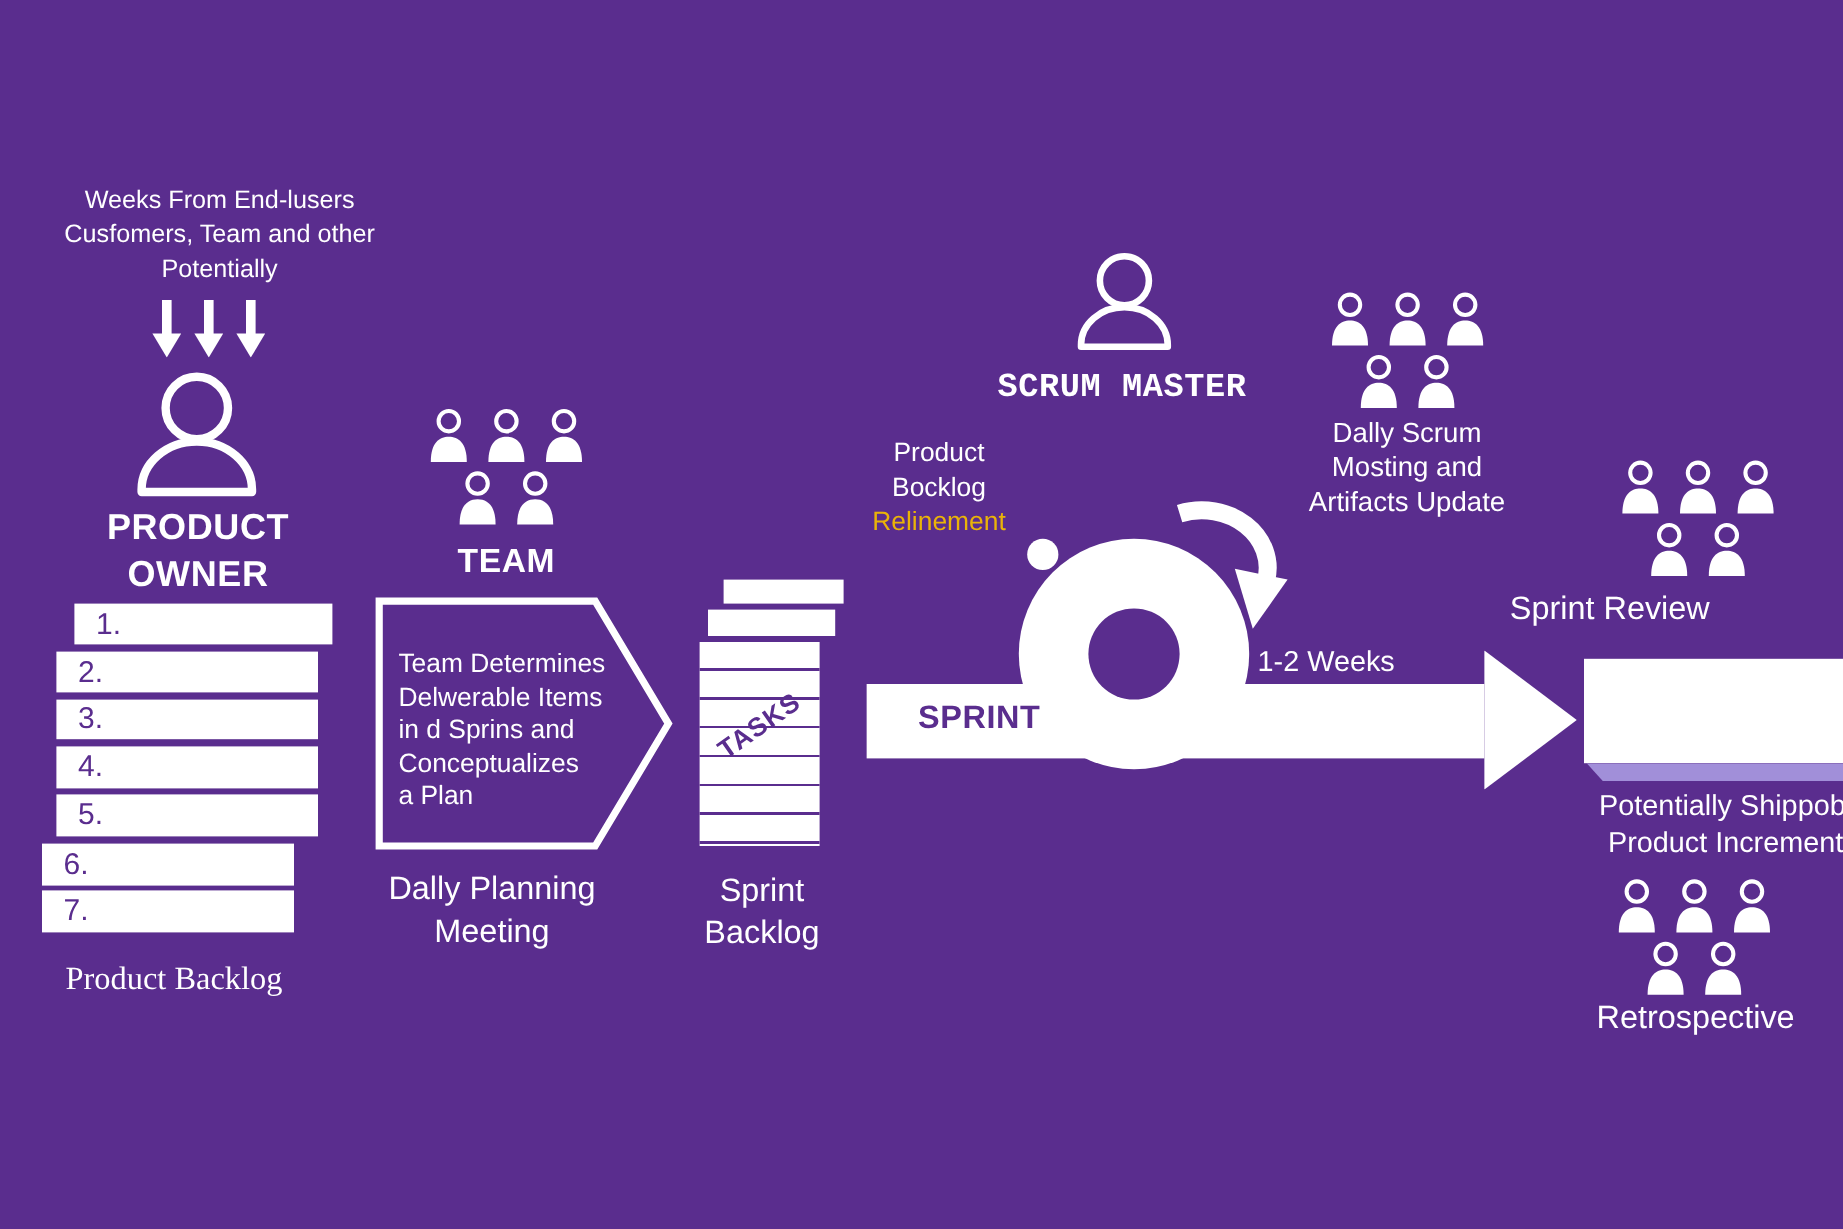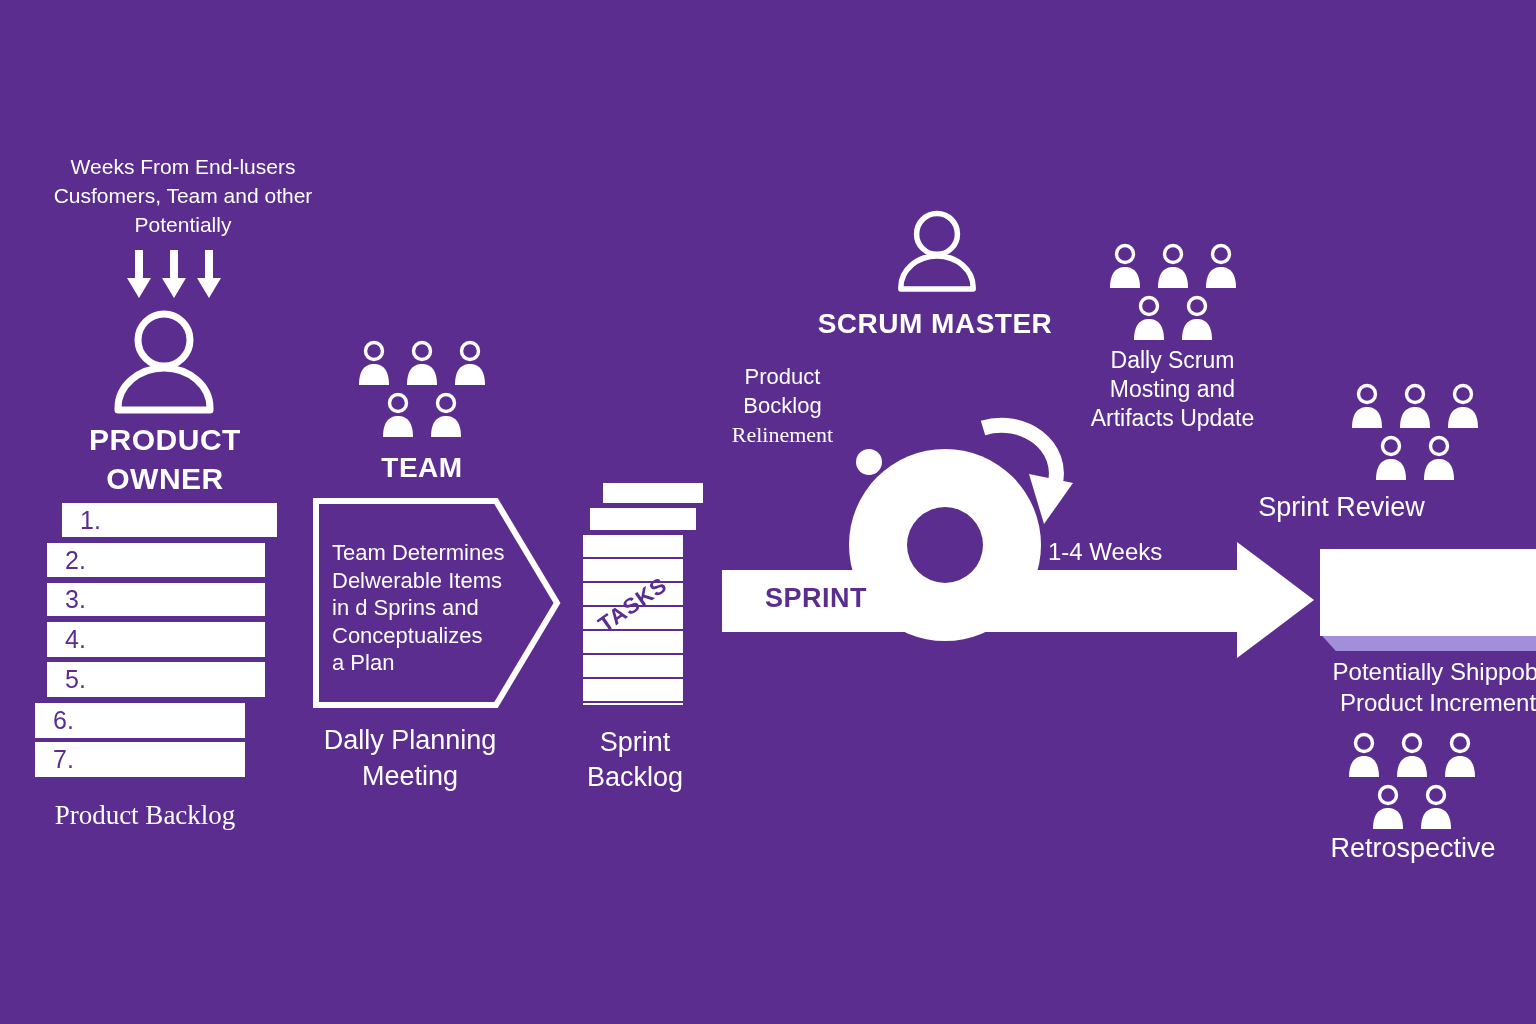--- a/index.html
+++ b/index.html
@@ -9,21 +9,21 @@
     font-family:"Liberation Sans", sans-serif;
   }
   .abs{position:absolute;}
   .center{text-align:center;}
   .bold{font-weight:bold;}
   .bar{
     position:absolute;background:#fff;color:#5a2d8e;
     display:flex;align-items:center;padding-left:18px;
     font-size:25px;box-sizing:border-box;
   }
-  .muted{color:#ffffff;font-family:Liberation Serif, serif;}
+  .muted{color:#eab308;}
   .lined-block{
     background:#fff;
     background-image:repeating-linear-gradient(to bottom, rgba(0,0,0,0) 0px, rgba(0,0,0,0) 22px, #5a2d8e 22px, #5a2d8e 24px);
   }
 </style>
 </head>
 <body>
 
 <div class="stage">
 
@@ -119,21 +119,21 @@
   <div class="abs center bold" style="left:583px;top:592px;width:100px;font-size:22px;letter-spacing:1px;color:#5a2d8e;transform:rotate(-35deg);">TASKS</div>
   <div class="abs center" style="left:565px;top:725px;width:140px;font-size:27px;line-height:35px;">
     <div>Sprint</div>
     <div>Backlog</div>
   </div>
 
   <svg class="abs" style="left:893px;top:206px;" width="88" height="92" viewBox="0 0 112 106">
     <circle cx="56" cy="30" r="26" fill="none" stroke="#fff" stroke-width="7"></circle>
     <path d="M10 100 v-2 a46 40 0 0 1 92 0 v2 z" fill="none" stroke="#fff" stroke-width="7" stroke-linejoin="round"></path>
   </svg>
-  <div class="abs center bold" style="left:815px;top:308px;width:240px;font-size:28px;letter-spacing:0.5px;">SCRUM MASTER</div>
+  <div class="abs center bold" style="left:815px;top:308px;width:240px;font-size:28px;letter-spacing:0.5px;font-family:Liberation Mono, monospace;">SCRUM MASTER</div>
 
   <div class="abs center" style="left:715px;top:362px;width:135px;font-size:22px;line-height:29px;">
     <div>Product</div>
     <div>Bocklog</div>
     <div class="muted">Relinement</div>
   </div>
 
   <svg class="abs" style="left:722px;top:542px;" width="592" height="116" viewBox="0 0 592 116">
     <rect x="0" y="28" width="515" height="62" fill="#fff"></rect>
     <polygon points="515,0 592,58 515,116" fill="#fff"></polygon>
@@ -141,21 +141,21 @@
 
   <svg class="abs" style="left:843px;top:412px;" width="235" height="235" viewBox="0 0 235 235">
     <circle cx="102" cy="133" r="96" fill="#fff"></circle>
     <circle cx="102" cy="133" r="38" fill="#5a2d8e"></circle>
     <circle cx="26" cy="50" r="13" fill="#fff"></circle>
     <path d="M140 16 A 55 48 0 0 1 212 72" fill="none" stroke="#fff" stroke-width="15"></path>
     <path d="M186 62 L230 71 L201 112 Z" fill="#fff"></path>
   </svg>
 
   <div class="abs bold" style="left:765px;top:583px;font-size:27px;color:#5a2d8e;letter-spacing:0.5px;">SPRINT</div>
-  <div class="abs" style="left:1048px;top:538px;font-size:24px;">1-4 Weeks</div>
+  <div class="abs" style="left:1048px;top:538px;font-size:24px;">1-2 Weeks</div>
 
   <svg class="abs" style="left:1103px;top:243px;" width="140" height="104" viewBox="0 0 140 104">
     <use href="#person" x="22" y="0"></use>
       <use href="#person" x="70" y="0"></use>
       <use href="#person" x="118" y="0"></use>
     <use href="#person" x="46" y="52"></use>
       <use href="#person" x="94" y="52"></use>
   </svg>
   <div class="abs center" style="left:1080px;top:346px;width:185px;font-size:23px;line-height:29px;">
     <div>Dally Scrum</div>

